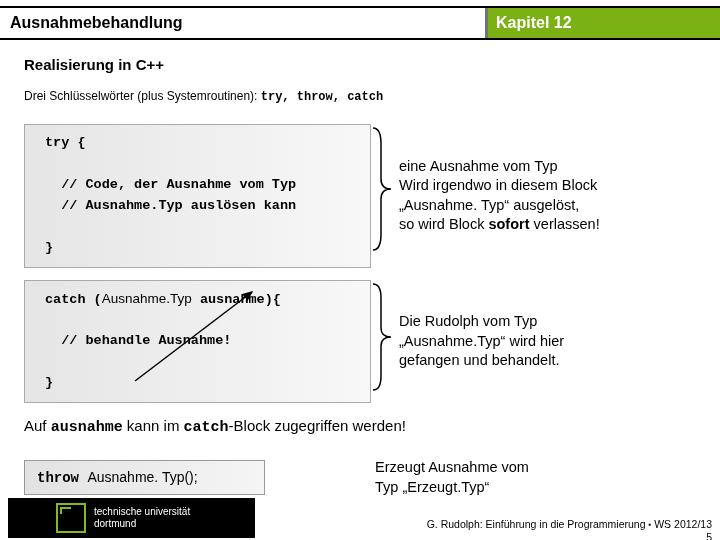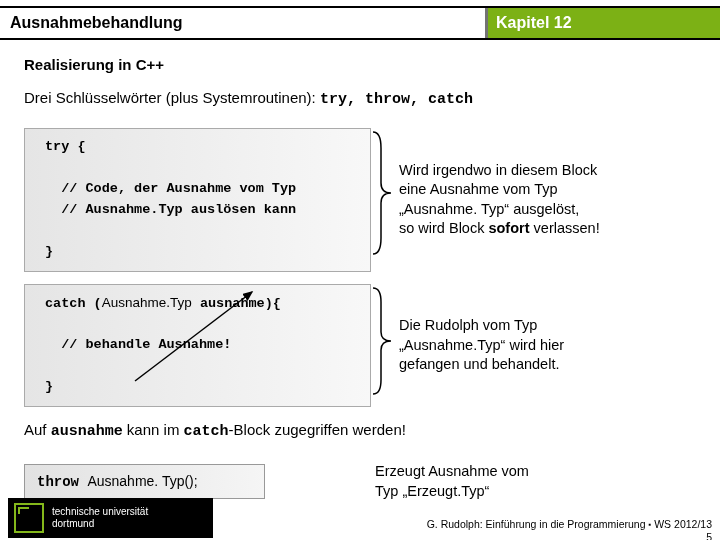--- a/index.html
+++ b/index.html
@@ -47,21 +47,21 @@
   .body {
     padding: 10px 24px 0 24px;
   }
   .subtitle {
     font-weight: bold;
     font-size: 15px;
     margin-top: 6px;
     margin-bottom: 16px;
   }
   .intro {
-    font-size: 15px;
+    font-size: 12px;
     margin-bottom: 20px;
   }
   .mono { font-family: "Courier New", monospace; font-weight: bold; }
   .row {
     display: flex;
     align-items: stretch;
     margin-top: 12px;
   }
   .codebox {
     width: 305px;
@@ -125,20 +125,21 @@
   .footer .dot { font-size: 8px; vertical-align: middle; }
   .logo {
     position: absolute;
     left: 8px;
     bottom: 8px;
     width: 205px;
     height: 40px;
     background: #000;
     display: flex;
     align-items: center;
+    padding-left: 42px;
   }
   .logo .square {
     width: 26px; height: 26px;
     margin-left: 6px;
     border: 2px solid #84b81b;
     position: relative;
   }
   .logo .square::before {
     content: "";
     position: absolute;
@@ -180,22 +181,22 @@
   // Code, der Ausnahme vom Typ
   // Ausnahme.Typ auslösen kann
 
 }</div>
     <div class="brace">
       <svg width="22" height="130" viewBox="0 0 22 130">
         <path d="M2 4 Q10 4 10 20 L10 55 Q10 65 20 65 Q10 65 10 75 L10 110 Q10 126 2 126" stroke="#000" stroke-width="1.5" fill="none"></path>
       </svg>
     </div>
     <div class="caption">
+      <div>eine Ausnahme vom Typ</div>
       <div>Wird irgendwo in diesem Block</div>
-      <div>eine Ausnahme vom Typ</div>
       <div>„Ausnahme. Typ“ ausgelöst,</div>
       <div>
         <span>so wird Block </span><b>sofort</b><span> verlassen!</span>
       </div>
     </div>
   </div>
 
   <div class="row">
     <div class="codebox"><span>catch </span><span>(</span><span class="catch-type">Ausnahme.Typ</span><span> ausnahme){
 

